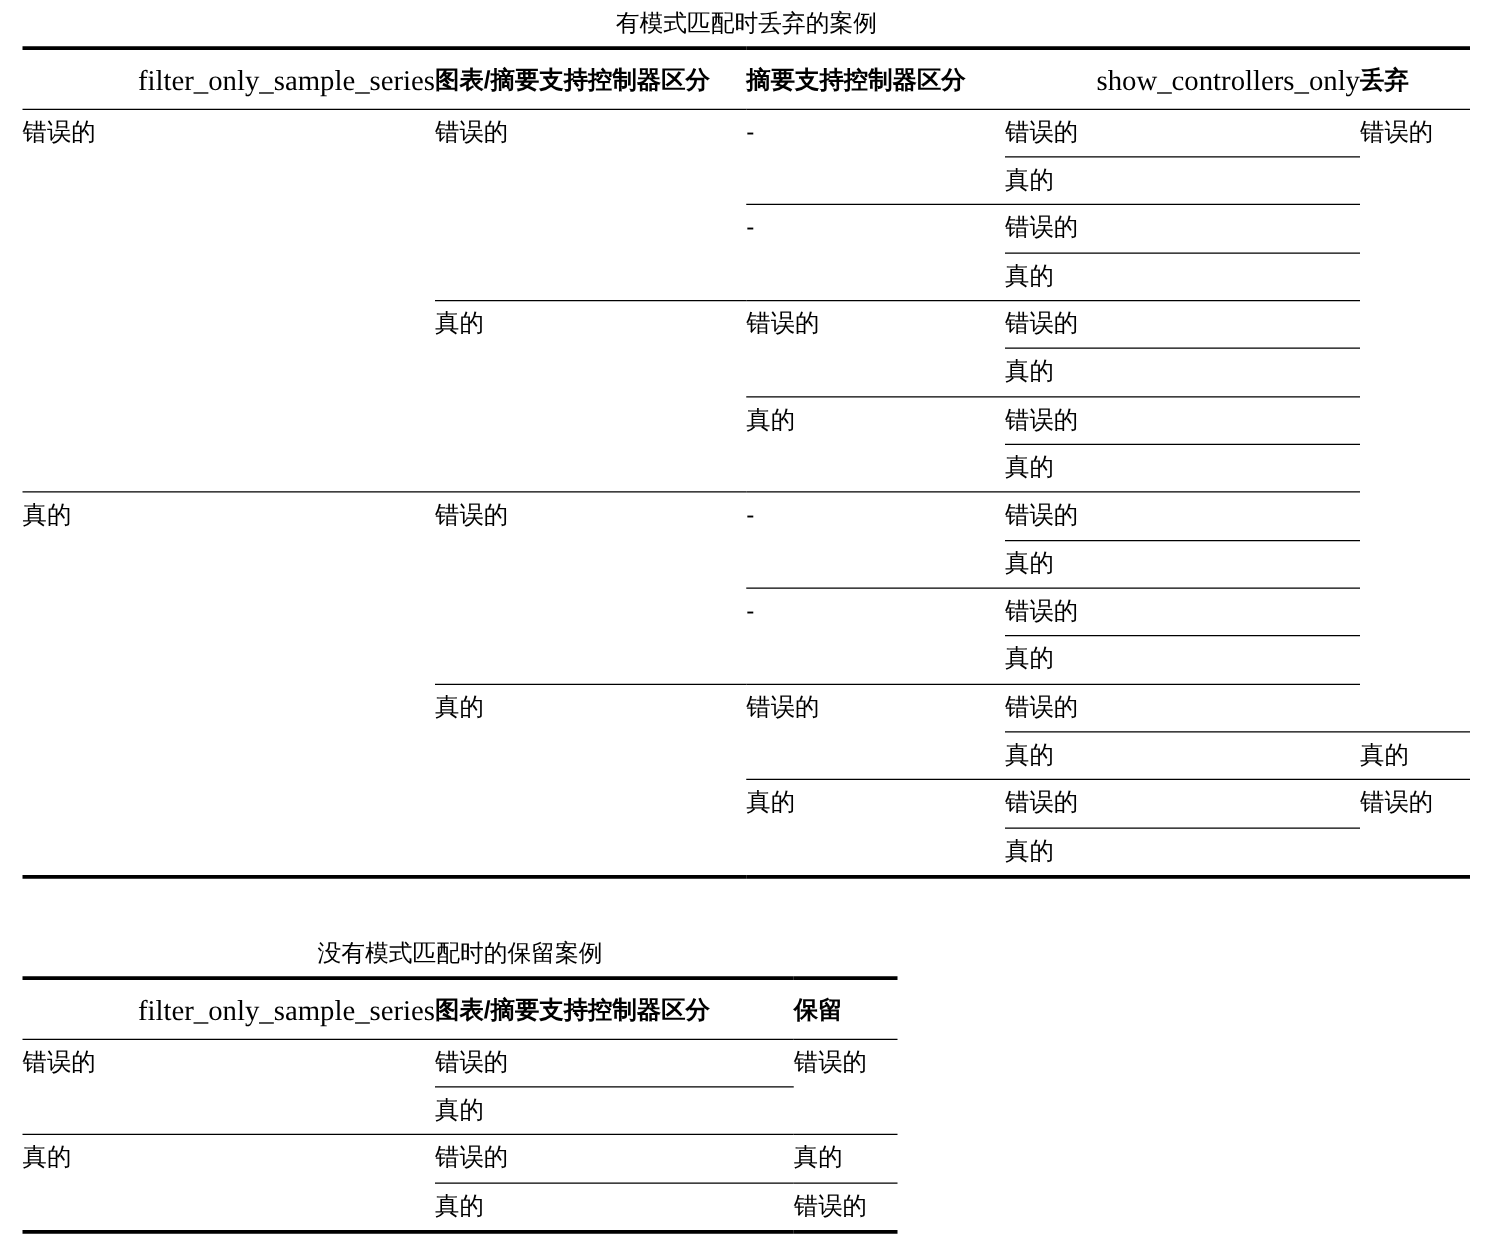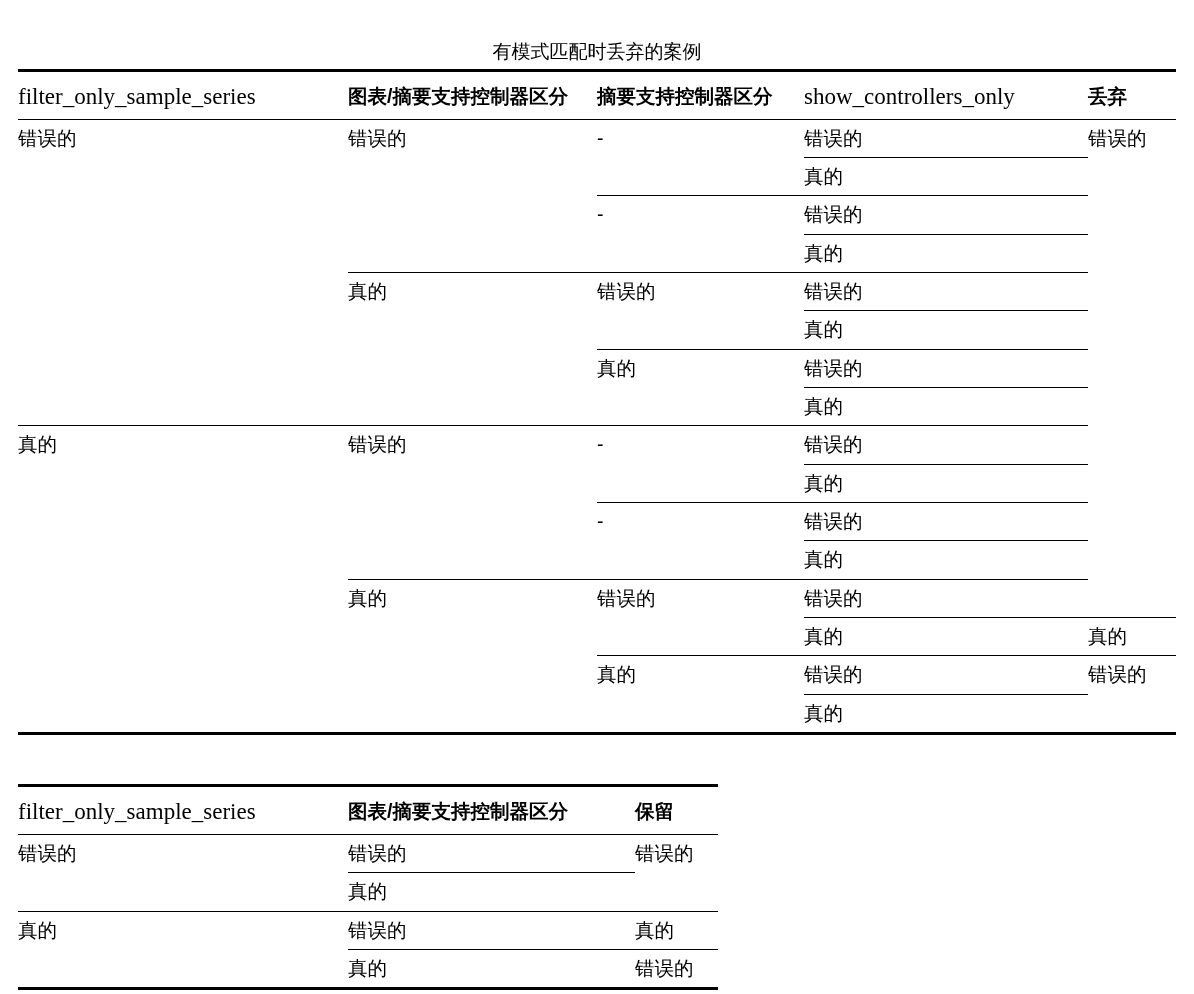--- a/index.html
+++ b/index.html
@@ -20,21 +20,20 @@
     position: relative;
     width: 1194px;
     height: 994px;
   }
 
   
   .tbl {
     border-collapse: collapse;
     table-layout: fixed;
     font-size: 19px;
-    margin-top: 32px;
   }
 
   .tbl caption {
     caption-side: top;
     text-align: center;
     font-family: "Liberation Sans", "DejaVu Sans", sans-serif;
     font-size: 19px;
     font-weight: 400;
     padding: 0 0 5px 0;
     line-height: 1.25;
@@ -60,20 +59,21 @@
     font-size: 19.5px;
     line-height: 1.30;
     vertical-align: middle;
     padding: 7px 0 7px 0;
   }
   .hdr th.mono-serif {
     font-family: "Liberation Serif", "DejaVu Serif", serif;
     font-weight: 400;
     font-size: 23px;
     letter-spacing: 0px;
+    text-align: right;
   }
 
   
   .tbl td.cell {
     font-family: "Liberation Sans", "DejaVu Sans", sans-serif;
     font-size: 19.5px;
     line-height: 1.30;
     padding: 6px 0 6px 0;
   }
 
@@ -223,20 +223,21 @@
           </tr>
           <tr class="botrule">
             <td colspan="5"></td>
           </tr>
         </tbody>
     </table>
   </div>
 
   <div id="table2-wrap">
     <table class="tbl" id="t2" width="700">
+      <caption>没有模式匹配时的保留案例</caption>
       <colgroup>
         <col style="width:330px">
         <col style="width:287px">
         <col style="width:83px">
       </colgroup>
       <tbody id="t2-body">
           <tr class="toprule">
             <td colspan="3"></td>
           </tr>
           <tr class="hdr">

